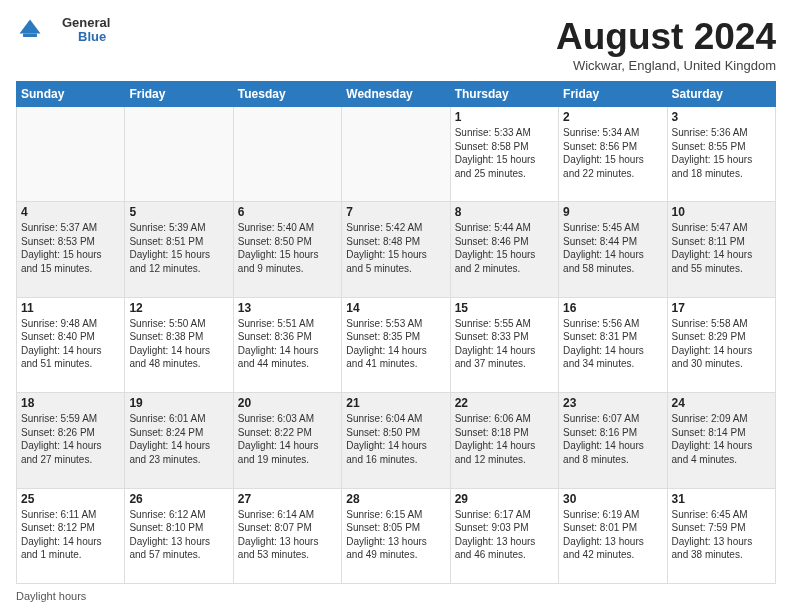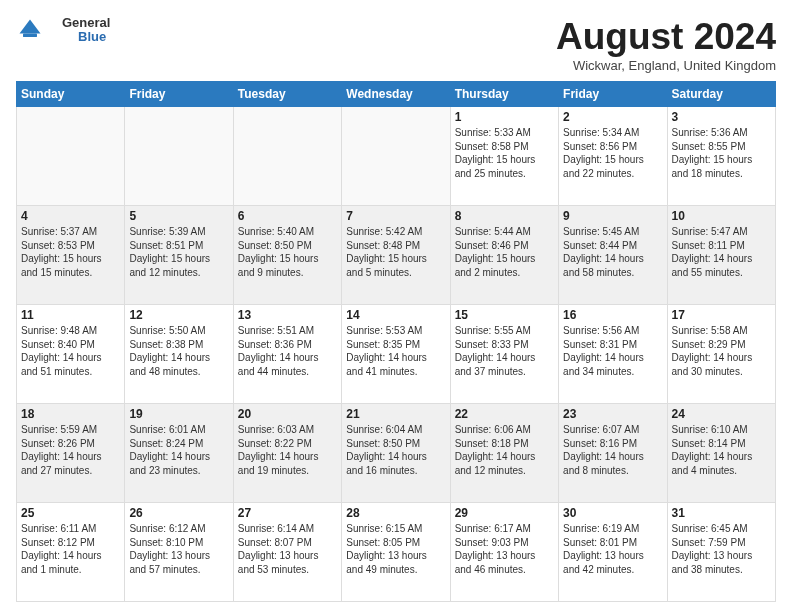--- a/index.html
+++ b/index.html
@@ -279,21 +279,21 @@
 Daylight: 14 hours and 12 minutes.</div>
           </td>
           <td class="shaded">
             <span class="day-num">23</span>
             <div class="day-info">Sunrise: 6:07 AM
 Sunset: 8:16 PM
 Daylight: 14 hours and 8 minutes.</div>
           </td>
           <td class="shaded">
             <span class="day-num">24</span>
-            <div class="day-info">Sunrise: 6:10 AM
+            <div class="day-info">Sunrise: 2:09 AM
 Sunset: 8:14 PM
 Daylight: 14 hours and 4 minutes.</div>
           </td>
         </tr>
         <tr>
           <td>
             <span class="day-num">25</span>
             <div class="day-info">Sunrise: 6:11 AM
 Sunset: 8:12 PM
 Daylight: 14 hours and 1 minute.</div>
@@ -331,13 +331,16 @@
           <td>
             <span class="day-num">31</span>
             <div class="day-info">Sunrise: 6:45 AM
 Sunset: 7:59 PM
 Daylight: 13 hours and 38 minutes.</div>
           </td>
         </tr>
       </tbody>
   </table>
 
+  <div class="footer">
+    <span>Daylight hours</span>
+  </div>
 </div>
 
 </body></html>

